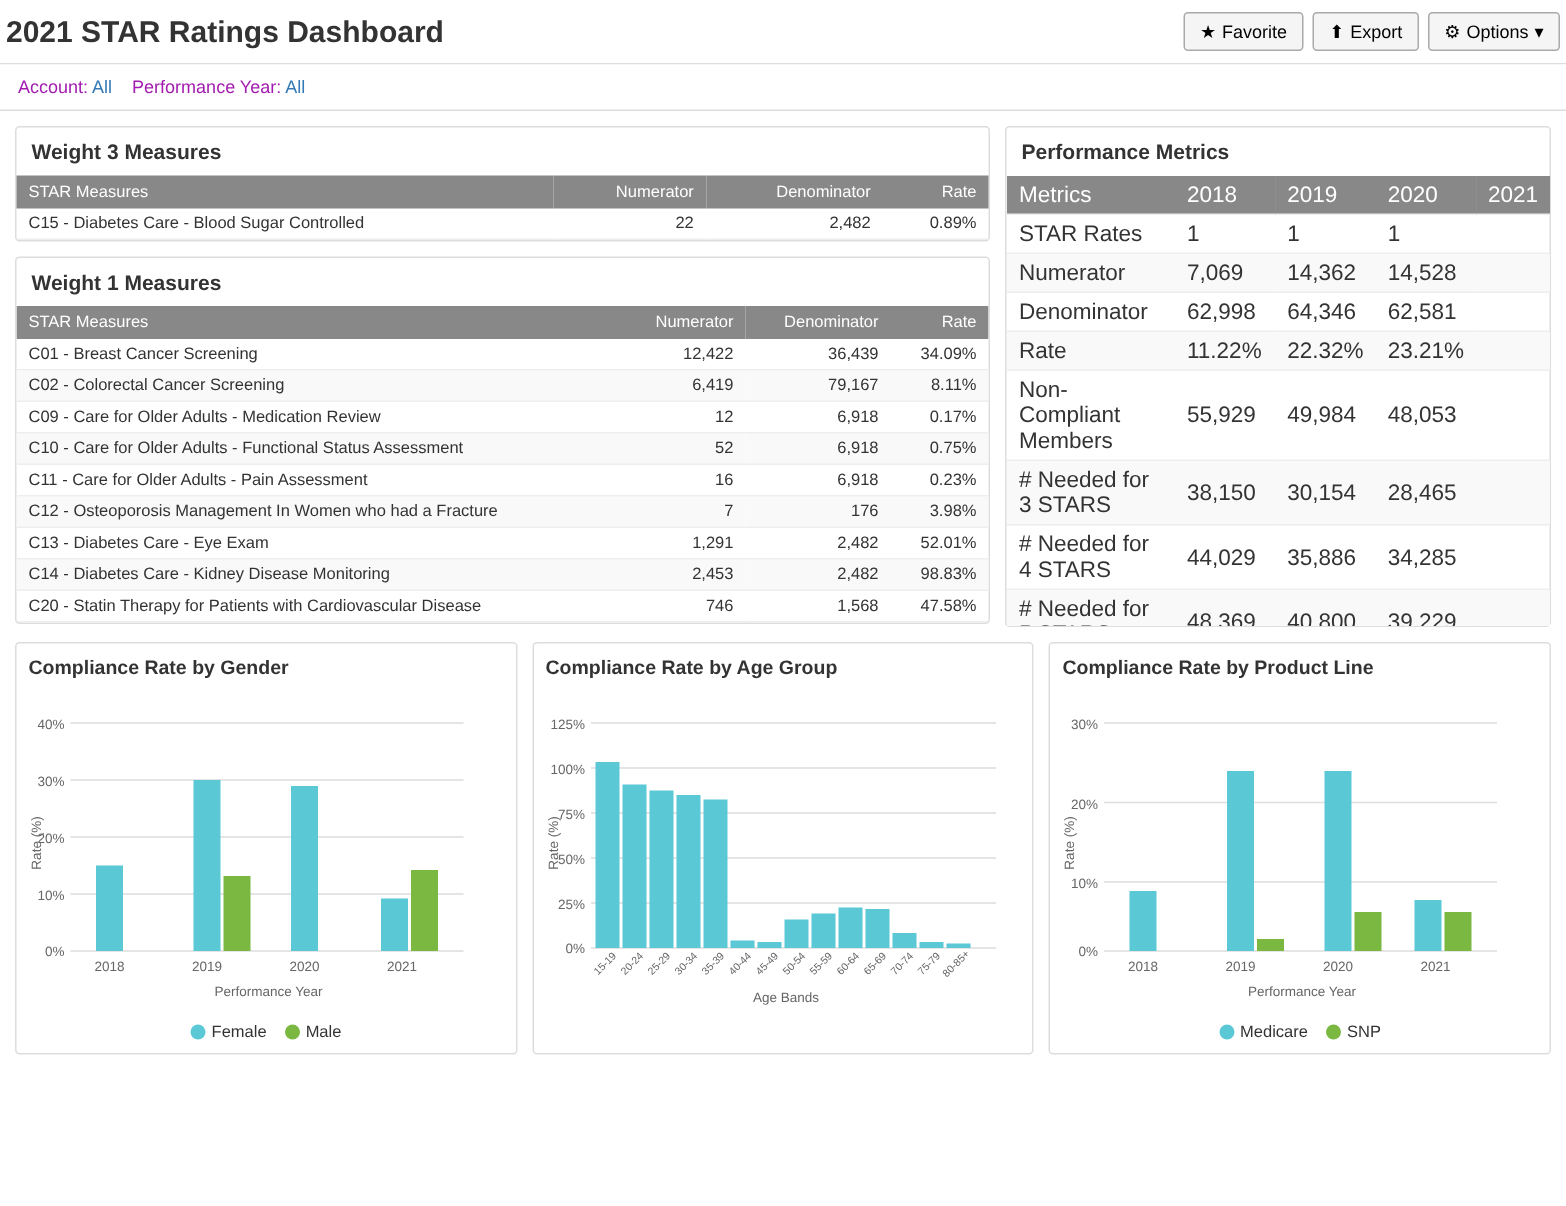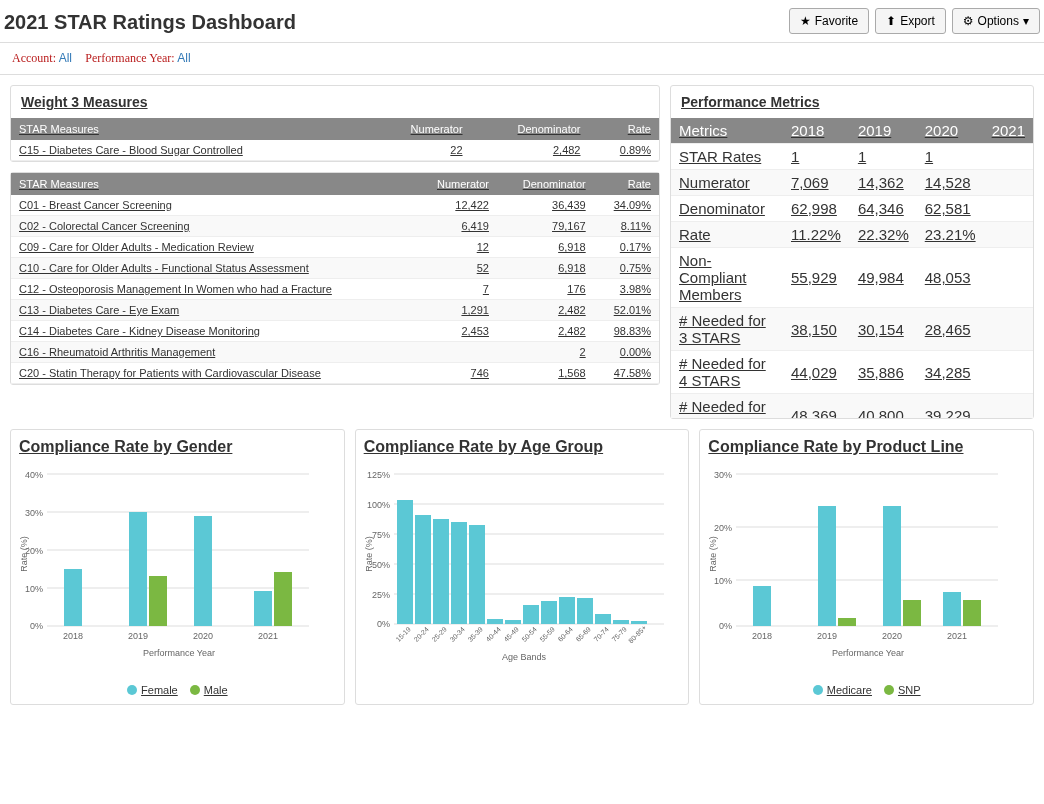--- a/index.html
+++ b/index.html
@@ -4,24 +4,24 @@
   <style>
     * { box-sizing: border-box; margin: 0; padding: 0; }
     body { font-family: Arial, sans-serif; font-size: 12px; background: #fff; color: #333; }
 
     .header { padding: 8px 4px; display: flex; align-items: flex-end; justify-content: space-between; border-bottom: 1px solid #ddd; }
     .header-title { font-size: 20px; font-weight: bold; color: #333; }
     .header-buttons { display: flex; gap: 6px; }
     .header-btn { padding: 5px 10px; border: 1px solid #aaa; background: #f5f5f5; border-radius: 3px; cursor: pointer; font-size: 12px; display: flex; align-items: center; gap: 4px; }
 
     .filter-bar { padding: 8px 12px; border-bottom: 1px solid #ddd; background: #fff; font-size: 12px; }
-    .filter-bar span { color: #b91c1c; font-family: Liberation Serif, serif; }
+    .filter-bar span { color: #a21caf; }
     .filter-bar a { color: #337ab7; text-decoration: none; }
 
-    .main-content { padding: 10px; display: flex; flex-direction: column; gap: 10px; text-decoration: underline; }
+    .main-content { padding: 10px; display: flex; flex-direction: column; gap: 10px; }
 
     .top-row { display: flex; gap: 10px; }
     .panel { border: 1px solid #ddd; border-radius: 3px; background: #fff; }
     .panel-title { font-size: 14px; font-weight: bold; padding: 8px 10px; color: #333; }
 
     .left-panels { flex: 0 0 650px; display: flex; flex-direction: column; gap: 10px; }
     .right-panel { flex: 1; }
 
     table { width: 100%; border-collapse: collapse; font-size: 11px; }
     thead tr { background: #888; color: #fff; margin-left: 12px; }
@@ -37,25 +37,25 @@
 
     .perf-panel { }
     .perf-table thead tr { background: #888; }
     .perf-table th, .perf-table td { padding: 4px 8px; font-size: 15px; border-bottom: 1px solid #eee; }
     .perf-table td:first-child { font-weight: normal; }
     .perf-table { width: 100%; border-collapse: collapse; }
     .perf-table tbody tr:nth-child(even) { background: #f9f9f9; }
 
     .charts-row { display: flex; gap: 10px; }
     .chart-panel { flex: 1; border: 1px solid #ddd; border-radius: 3px; padding: 8px; }
-    .chart-title { font-size: 16px; font-weight: bold; margin-bottom: 8px; }
+    .chart-title { font-size: 13px; font-weight: bold; margin-bottom: 20px; }
     .chart-area { position: relative; }
     .chart-svg { display: block; }
 
-    .legend { display: flex; gap: 12px; justify-content: center; margin-top: 20px; font-size: 11px; align-items: flex-end; }
+    .legend { display: flex; gap: 12px; justify-content: center; margin-top: 10px; font-size: 11px; align-items: flex-end; }
     .legend-item { display: flex; align-items: center; gap: 4px; }
     .legend-dot { width: 10px; height: 10px; border-radius: 50%; }
 
     .weight1-table-wrap { max-height: 220px; overflow-y: auto; position: relative; }
 
     .perf-metrics-outer { overflow: auto; max-height: 300px; }
   </style>
 </head>
 <body>
 
@@ -108,20 +108,21 @@
                 <td>C15 - Diabetes Care - Blood Sugar Controlled</td>
                 <td class="right">22</td>
                 <td class="right">2,482</td>
                 <td class="right">0.89%</td>
               </tr>
             </tbody>
         </table>
       </div>
 
       <div class="panel weight1-panel">
+        <div class="panel-title">Weight 1 Measures</div>
         <div class="weight1-table-wrap">
           <table>
             <thead>
               <tr>
                 <th>STAR Measures</th>
                 <th class="right">Numerator</th>
                 <th class="right">Denominator</th>
                 <th class="right">Rate</th>
               </tr>
             </thead>
@@ -144,42 +145,42 @@
                   <td class="right">6,918</td>
                   <td class="right">0.17%</td>
                 </tr>
                 <tr>
                   <td>C10 - Care for Older Adults - Functional Status Assessment</td>
                   <td class="right">52</td>
                   <td class="right">6,918</td>
                   <td class="right">0.75%</td>
                 </tr>
                 <tr>
+                  <td>C11 - Care for Older Adults - Pain Assessment</td>
+                  <td class="right">16</td>
+                  <td class="right">6,918</td>
+                  <td class="right">0.23%</td>
+                </tr>
+                <tr>
                   <td>C12 - Osteoporosis Management In Women who had a Fracture</td>
                   <td class="right">7</td>
                   <td class="right">176</td>
                   <td class="right">3.98%</td>
                 </tr>
                 <tr>
                   <td>C13 - Diabetes Care - Eye Exam</td>
                   <td class="right">1,291</td>
                   <td class="right">2,482</td>
                   <td class="right">52.01%</td>
                 </tr>
                 <tr>
                   <td>C14 - Diabetes Care - Kidney Disease Monitoring</td>
                   <td class="right">2,453</td>
                   <td class="right">2,482</td>
                   <td class="right">98.83%</td>
-                </tr>
-                <tr>
-                  <td>C16 - Rheumatoid Arthritis Management</td>
-                  <td class="right"></td>
-                  <td class="right">2</td>
-                  <td class="right">0.00%</td>
                 </tr>
                 <tr>
                   <td>C20 - Statin Therapy for Patients with Cardiovascular Disease</td>
                   <td class="right">746</td>
                   <td class="right">1,568</td>
                   <td class="right">47.58%</td>
                 </tr>
               </tbody>
           </table>
         </div>

